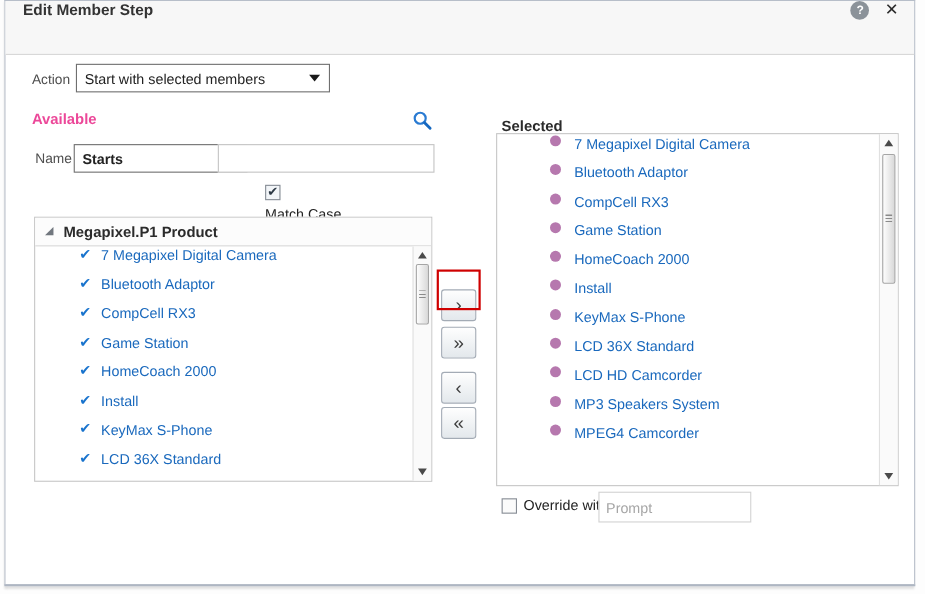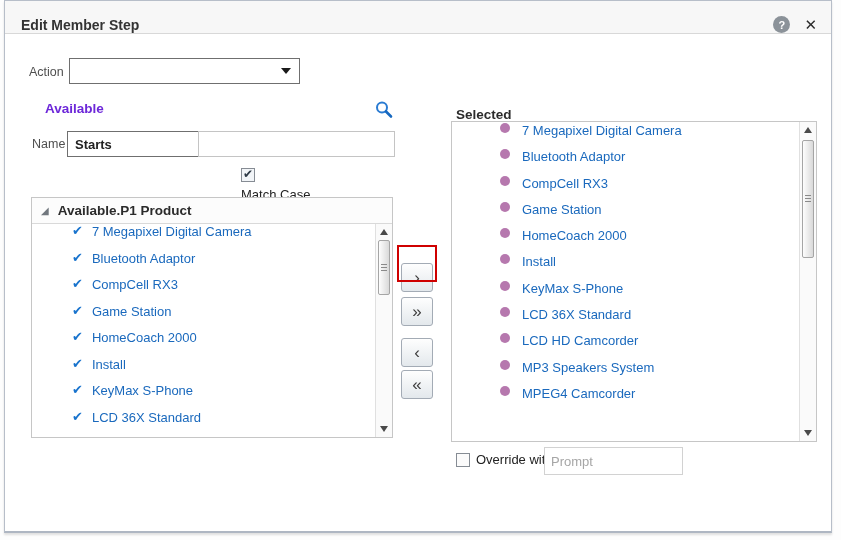--- a/index.html
+++ b/index.html
@@ -12,24 +12,24 @@
     color: #333;
   }
   .dialog {
     position: absolute; left: 4px; top: 0; width: 828px; height: 533px;
     background: #fff;
     border: 1px solid #b7bec9;
     border-bottom: 2px solid #aeb6c2;
     box-shadow: 0 2px 2px rgba(0,0,0,0.12);
   }
   .titlebar {
-    position: absolute; left: 0; top: 0; right: 0; height: 33px;
+    position: absolute; left: 0; top: 0; right: 0; height: 49px;
     background: #f7f7f7;
     border-bottom: 1px solid #d8d8d8;
-    display: flex; align-items: flex-end;
+    display: flex; align-items: flex-start;
   }
   .title { font-size: 14px; font-weight: bold; color: #333; padding-left: 16px; }
   .titlebar-icons { margin-left: auto; display: flex; align-items: center; gap: 14px; padding-right: 14px; }
   .help-icon {
     width: 17px; height: 17px; border-radius: 50%;
     background: #8b9299; color: #fff; font-size: 11px; font-weight: bold;
     display: flex; align-items: center; justify-content: center; cursor: pointer;
   }
   .close-icon { font-size: 15px; font-weight: bold; color: #2b2b2b; cursor: pointer; line-height: 1; }
 
@@ -43,21 +43,21 @@
   .select .arrow {
     margin-left: auto; margin-right: 8px;
     width: 0; height: 0; border-left: 5px solid transparent; border-right: 5px solid transparent;
     border-top: 6px solid #1a1a1a;
   }
   #action-select { left: 64px; top: 57px; width: 231px; }
   #name-select { left: 62px; top: 130px; width: 158px; }
   #name-select .val { font-weight: bold; }
 
   
-  .avail-header { position: absolute; left: 24px; top: 100px; font-size: 13.5px; font-weight: bold; color: #6d28d9; margin-left: 16px; }
+  .avail-header { position: absolute; left: 24px; top: 100px; font-size: 13.5px; font-weight: bold; color: #ec4899; }
   .search-icon { position: absolute; left: 369px; top: 99px; width: 20px; height: 20px; cursor: pointer; }
   .name-label { position: absolute; left: 27px; top: 136px; font-size: 12.5px; color: #4f4f4f; }
   .text-input {
     position: absolute; height: 26px; border: 1px solid #c4c4c4; background: #fff;
     font-size: 13px; padding: 0 6px; color: #333; font-family: inherit;
   }
   #filter-input { left: 193px; top: 130px; width: 197px; }
   .btn {
     background: linear-gradient(#fefefe, #e3e8ec);
     border: 1px solid #a3abb5; border-radius: 3px;
@@ -157,20 +157,21 @@
   <div class="titlebar">
     <span class="title">Edit Member Step</span>
     <span class="titlebar-icons">
       <span class="help-icon">?</span>
       <span class="close-icon">✕</span>
     </span>
   </div>
 
   <span class="action-label">Action</span>
   <div class="select" id="action-select">
+    <span class="val">Start with selected members</span>
     <span class="arrow"></span>
   </div>
 
   <span class="avail-header">Available</span>
   <span class="search-icon">
     <svg width="20" height="20" viewBox="0 0 20 20">
       <circle cx="8" cy="7.5" r="5" fill="none" stroke="#2a7bd2" stroke-width="2"></circle>
       <line x1="12" y1="11.5" x2="17" y2="16.5" stroke="#1668c0" stroke-width="2.6" stroke-linecap="round"></line>
     </svg>
   </span>
@@ -184,21 +185,21 @@
 
   <button class="btn" id="search-btn">Search</button>
   <span id="match-case-box">
     <span class="checkbox checked"></span>
     <span class="lbl">Match Case</span>
   </span>
 
   <div class="tree-box">
     <div class="tree-header">
       <span class="disclosure">◢</span>
-      <span class="root-label">Available.P1 Product</span>
+      <span class="root-label">Megapixel.P1 Product</span>
     </div>
     <div class="tree-items">
 
         <div class="item-row">
           <span class="check">✔</span>
           <span class="link">7 Megapixel Digital Camera</span>
         </div>
 
         <div class="item-row">
           <span class="check">✔</span>

